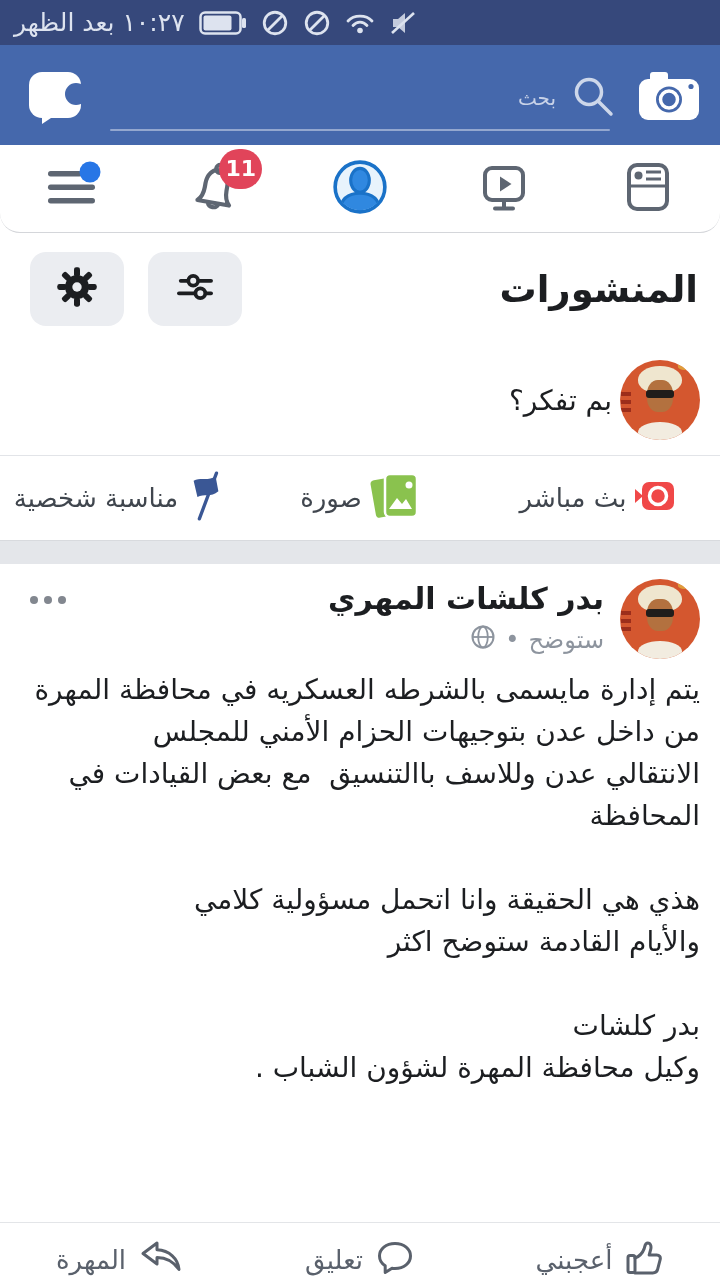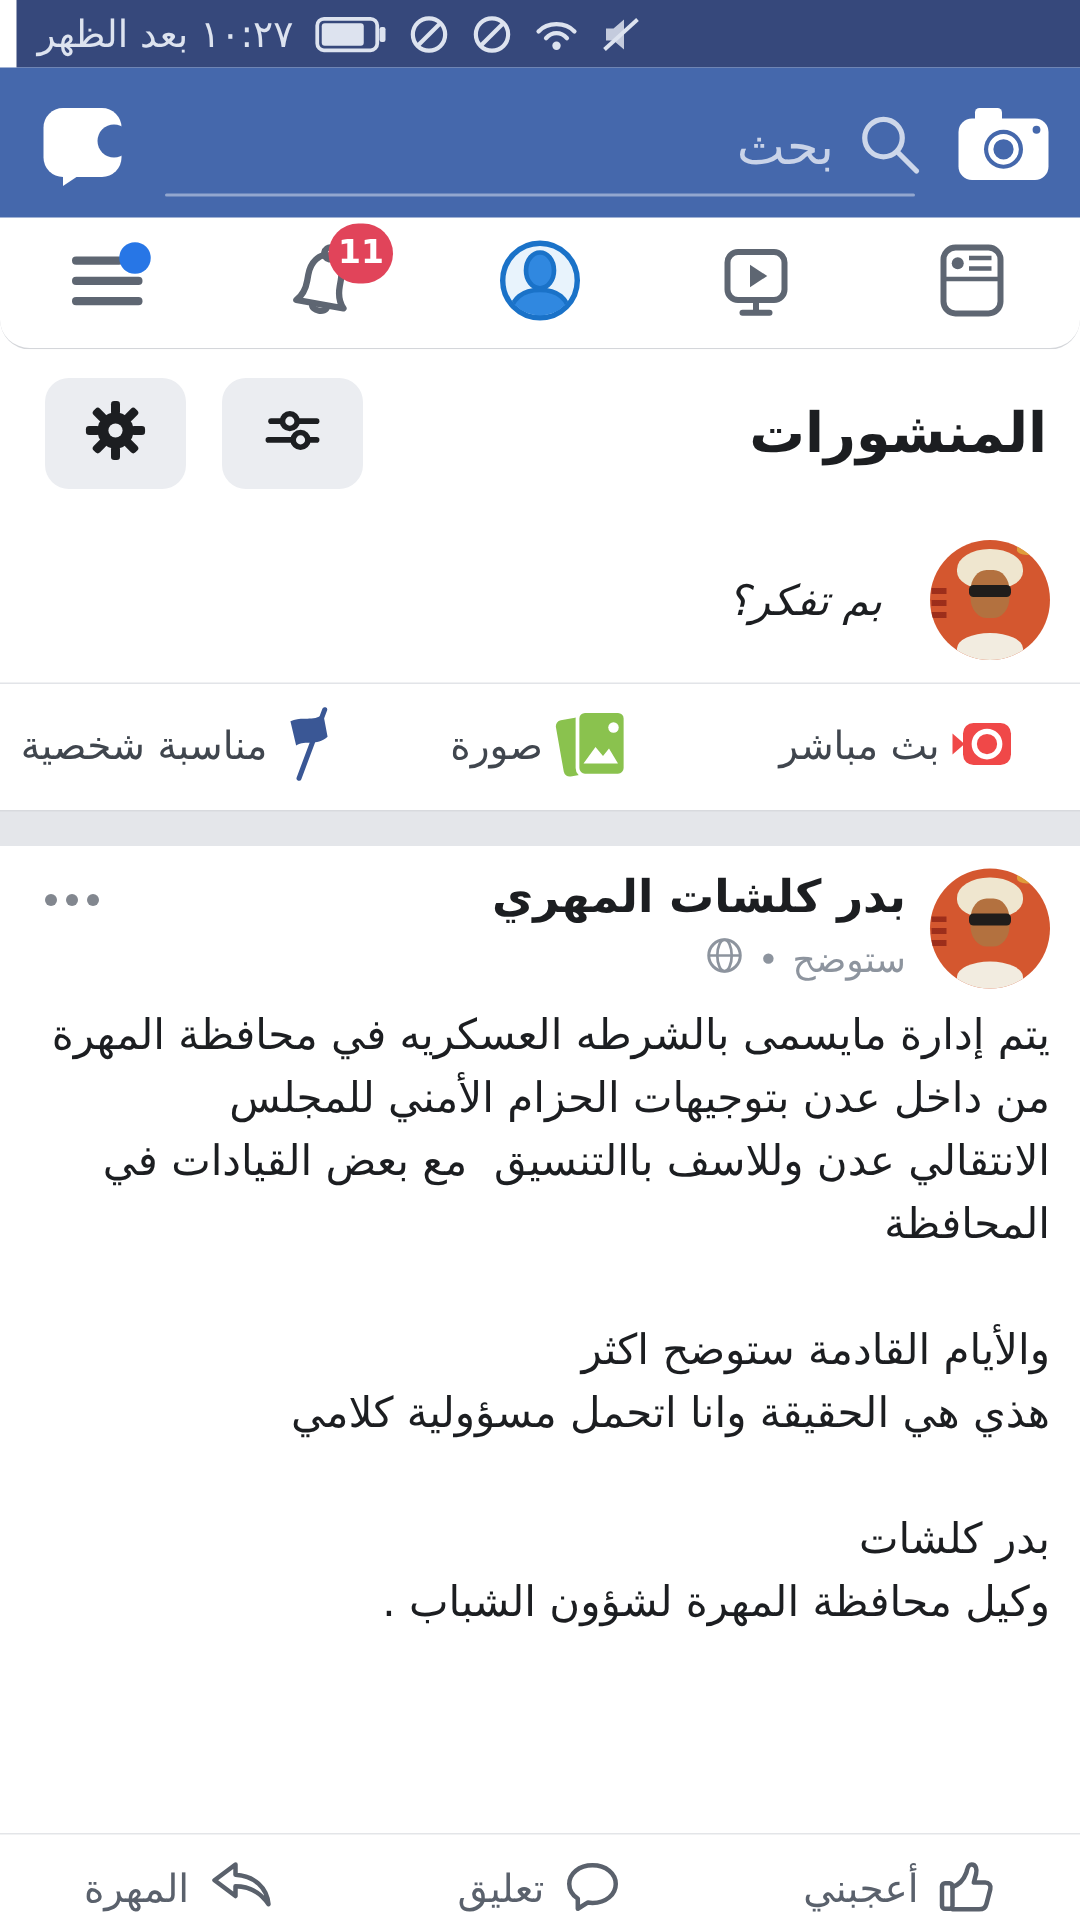--- a/index.html
+++ b/index.html
@@ -1,47 +1,47 @@
 <!DOCTYPE html>
 <html lang="ar" dir="rtl"><head>
 <meta charset="utf-8">
 <style>
   * { margin:0; padding:0; box-sizing:border-box; }
   html,body { background:#fff; }
   body { font-family:"DejaVu Sans", sans-serif; }
   .screen { width:720px; height:1280px; position:relative; background:#fff; overflow:hidden; direction:rtl; margin:0 auto; }
 
   
-  .status-bar { height:45px; background:#36487b; direction:ltr; display:flex; align-items:center; gap:14px; padding:0 14px; color:#dde3ef;margin-left:11px; }
+  .status-bar { height:45px; background:#36487b; direction:ltr; display:flex; align-items:center; gap:14px; padding:0 14px; color:#dde3ef; }
   .status-time { font-size:25px; direction:rtl; letter-spacing:.5px; }
   .status-bar svg { display:block; }
 
   
   .app-header { height:100px; background:#4568ac; position:relative; }
   .messenger-btn { position:absolute; left:26px; top:21px; }
   .camera-btn { position:absolute; right:18px; top:20px; }
   .search-area { position:absolute; right:104px; top:28px; display:flex; align-items:center; gap:14px; }
-  .search-label { color:#c9d3e8; font-size:34px; }
+  .search-label { color:#c9d3e8; font-size:20px; }
   .search-underline { position:absolute; left:110px; right:110px; bottom:14px; height:2px; background:rgba(255,255,255,.42); border-radius:2px; }
 
   
   .tab-bar { height:88px; background:#fff; border-bottom:1px solid #d4d6da; display:flex; direction:ltr;border-radius:20px; }
   .tab { flex:1; display:flex; align-items:center; justify-content:center; position:relative; }
   .tab-icon-wrap { position:relative; }
   .badge { position:absolute; top:-10px; right:-18px; min-width:40px; height:40px; background:#e1445a; border-radius:20px; color:#fff; font-size:22px; font-weight:bold; display:flex; align-items:center; justify-content:center; padding:0 6px; }
 
   
   .posts-header { height:112px; background:#fff; position:relative; }
   .posts-title { position:absolute; right:22px; top:50%; transform:translateY(-50%); font-size:37px; font-weight:bold; color:#1c1e21; }
   .round-btn { position:absolute; top:19px; width:94px; height:74px; background:#ebedf1; border-radius:16px; display:flex; align-items:center; justify-content:center; }
   .btn-gear { left:30px; }
   .btn-filter { left:148px; }
 
   
-  .composer { height:111px; background:#fff; display:flex; align-items:center; gap:32px; padding:0 20px; border-bottom:1px solid #e2e4e8;font-style:italic; }
+  .composer { height:111px; background:#fff; display:flex; align-items:center; gap:8px; padding:0 20px; border-bottom:1px solid #e2e4e8; }
   .composer-prompt { font-size:28px; color:#1c1e21; }
 
   
   .avatar { width:80px; height:80px; border-radius:50%; background:#d4572f; position:relative; overflow:hidden; flex-shrink:0; }
   .avatar .turban { position:absolute; left:23%; top:7%; width:54%; height:34%; background:#efe6cf; border-radius:50% 50% 45% 45%; }
   .avatar .face { position:absolute; left:34%; top:25%; width:32%; height:40%; background:#b3713f; border-radius:42%; }
   .avatar .glasses { position:absolute; left:32%; top:37%; width:36%; height:11%; background:#201d1b; border-radius:3px; }
   .avatar .shirt { position:absolute; left:22%; top:78%; width:56%; height:26%; background:#f2ece0; border-radius:50% 50% 0 0; }
   .avatar .tmark { position:absolute; left:1%; top:40%; width:13%; height:26%; background:repeating-linear-gradient(#8a2014 0 4px, rgba(0,0,0,0) 4px 8px); opacity:.75; }
   .avatar .patch { position:absolute; right:8%; top:2%; width:20%; height:10%; background:#e0a93c; border-radius:40%; opacity:.85; }
@@ -318,22 +318,22 @@
           <i></i>
         </div>
     </div>
 
     <div class="post-body">
       <div class="line">يتم إدارة مايسمى بالشرطه العسكريه في محافظة المهرة</div>
       <div class="line">من داخل عدن بتوجيهات الحزام الأمني للمجلس</div>
       <div class="line">الانتقالي عدن وللاسف باالتنسيق  مع بعض القيادات في</div>
       <div class="line">المحافظة</div>
       <div class="line"></div>
+      <div class="line">هذي هي الحقيقة وانا اتحمل مسؤولية كلامي</div>
       <div class="line">والأيام القادمة ستوضح اكثر</div>
-      <div class="line">هذي هي الحقيقة وانا اتحمل مسؤولية كلامي</div>
       <div class="line"></div>
       <div class="line">بدر كلشات</div>
       <div class="line">وكيل محافظة المهرة لشؤون الشباب .</div>
     </div>
 
     <div class="post-actions">
       <div class="pa-item">
         <span>
           <svg width="40" height="38" viewBox="0 0 40 38">
               <g fill="none" stroke="#5a616c" stroke-width="3" stroke-linecap="round" stroke-linejoin="round">

